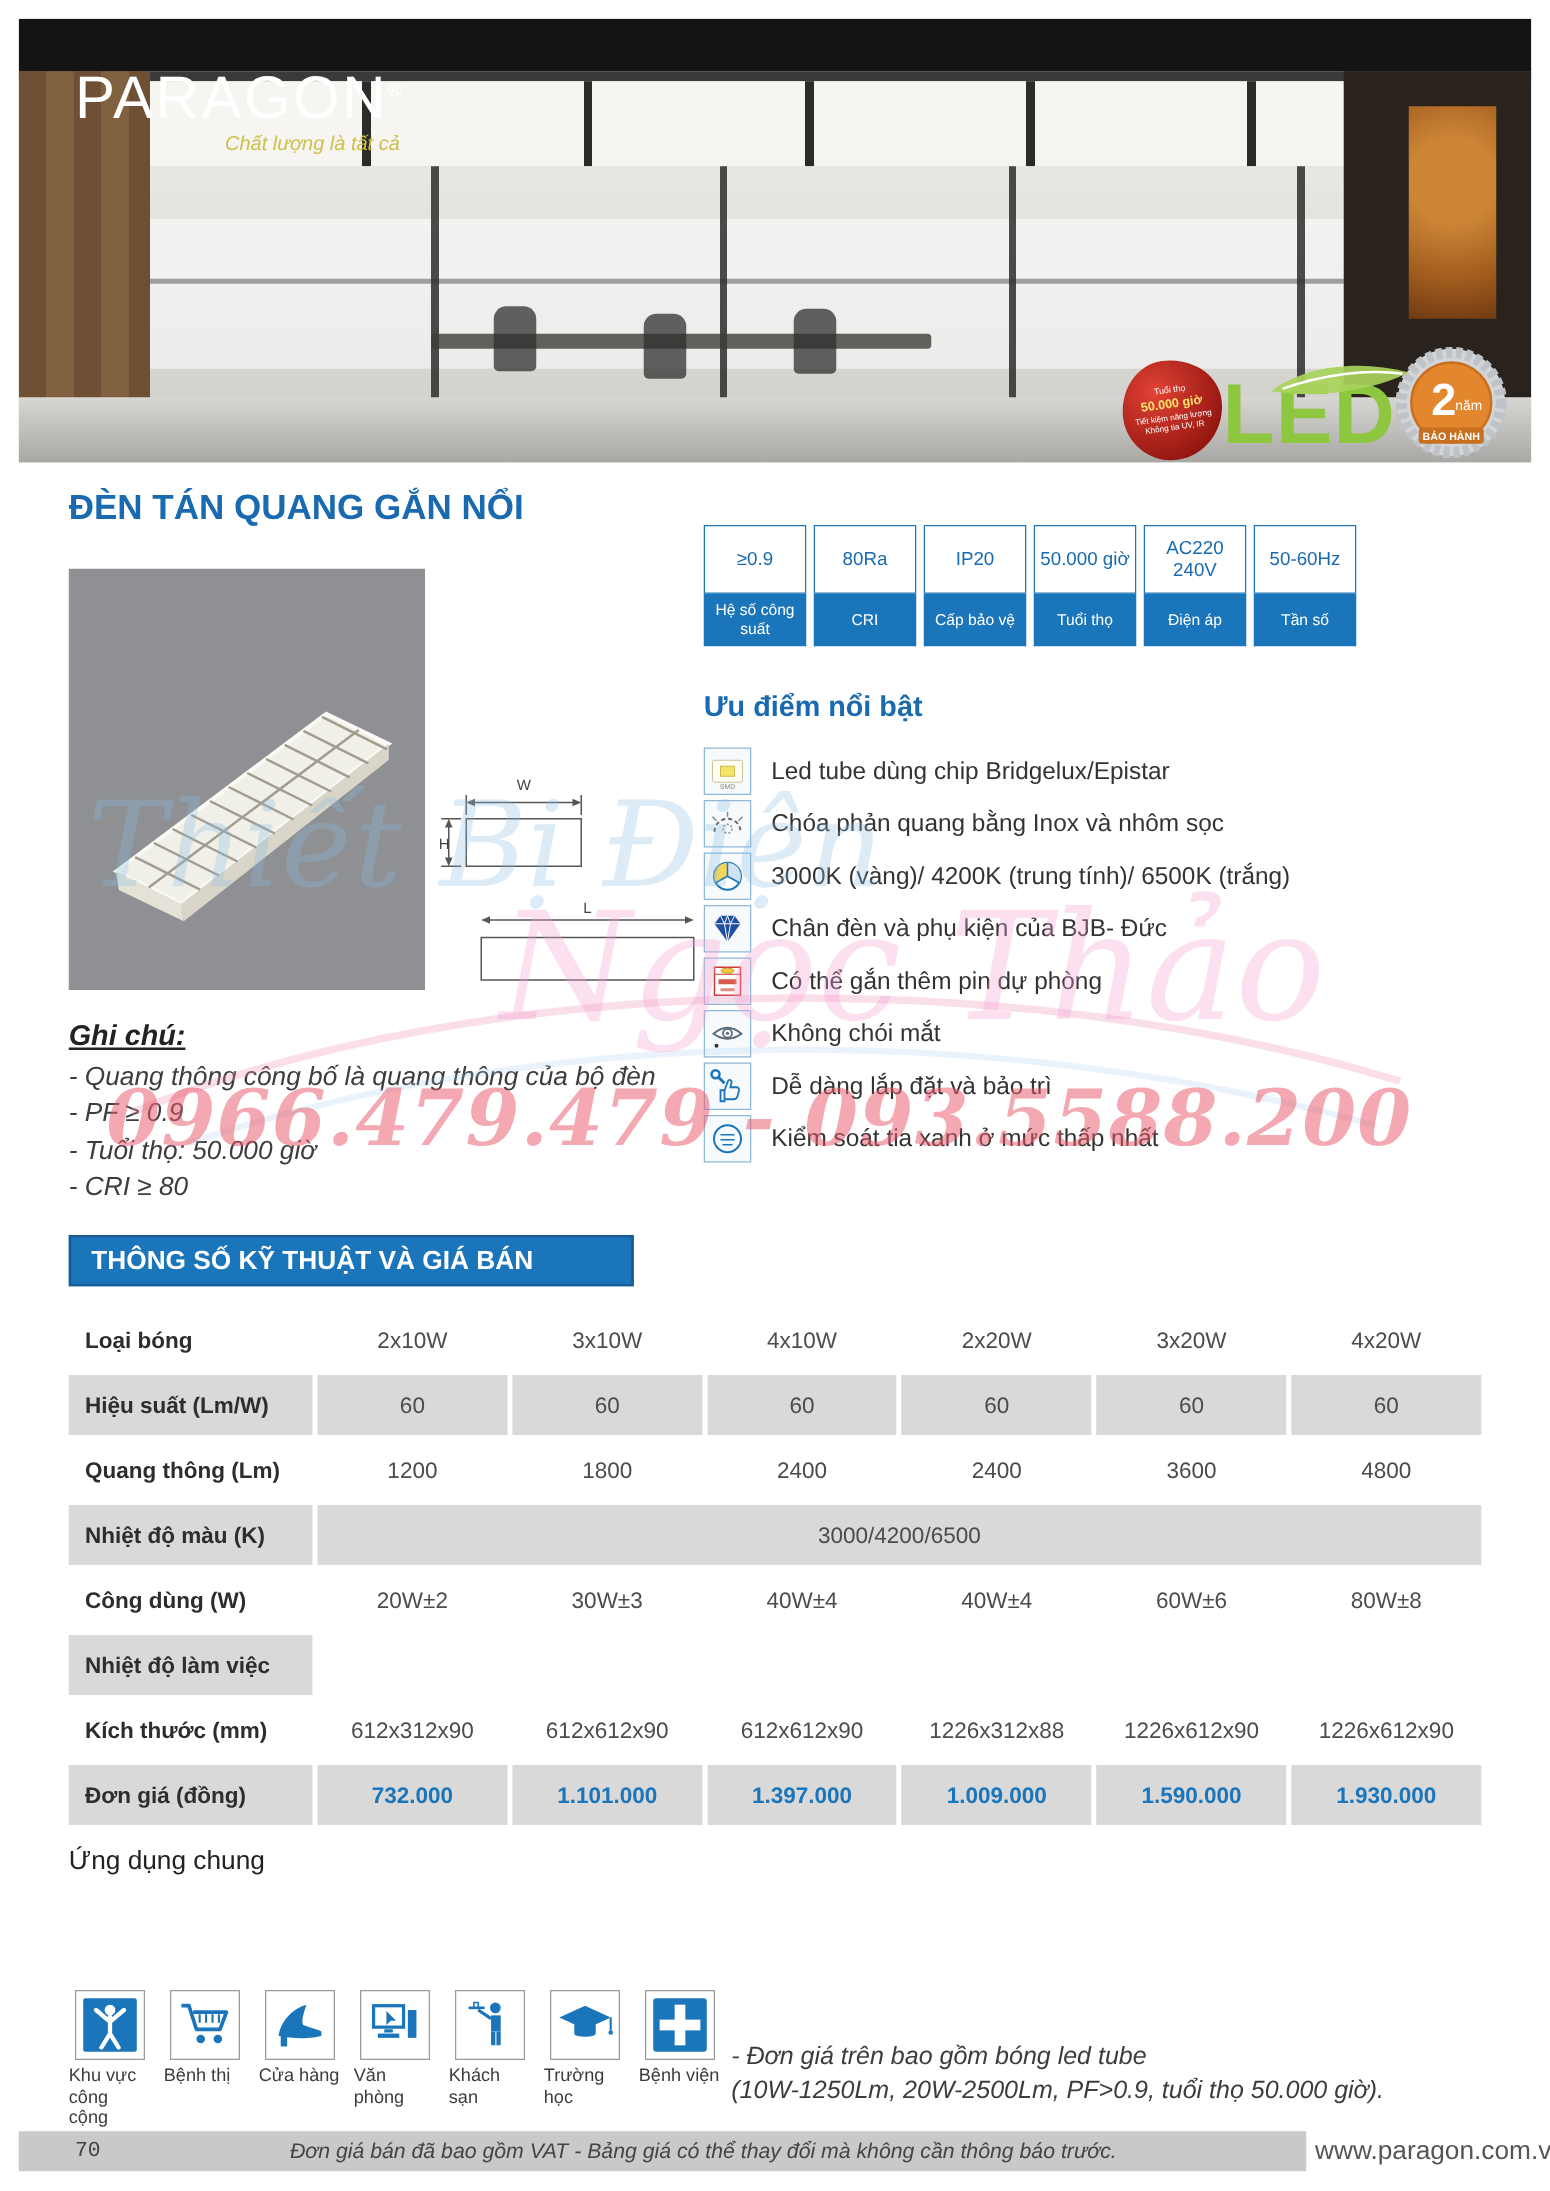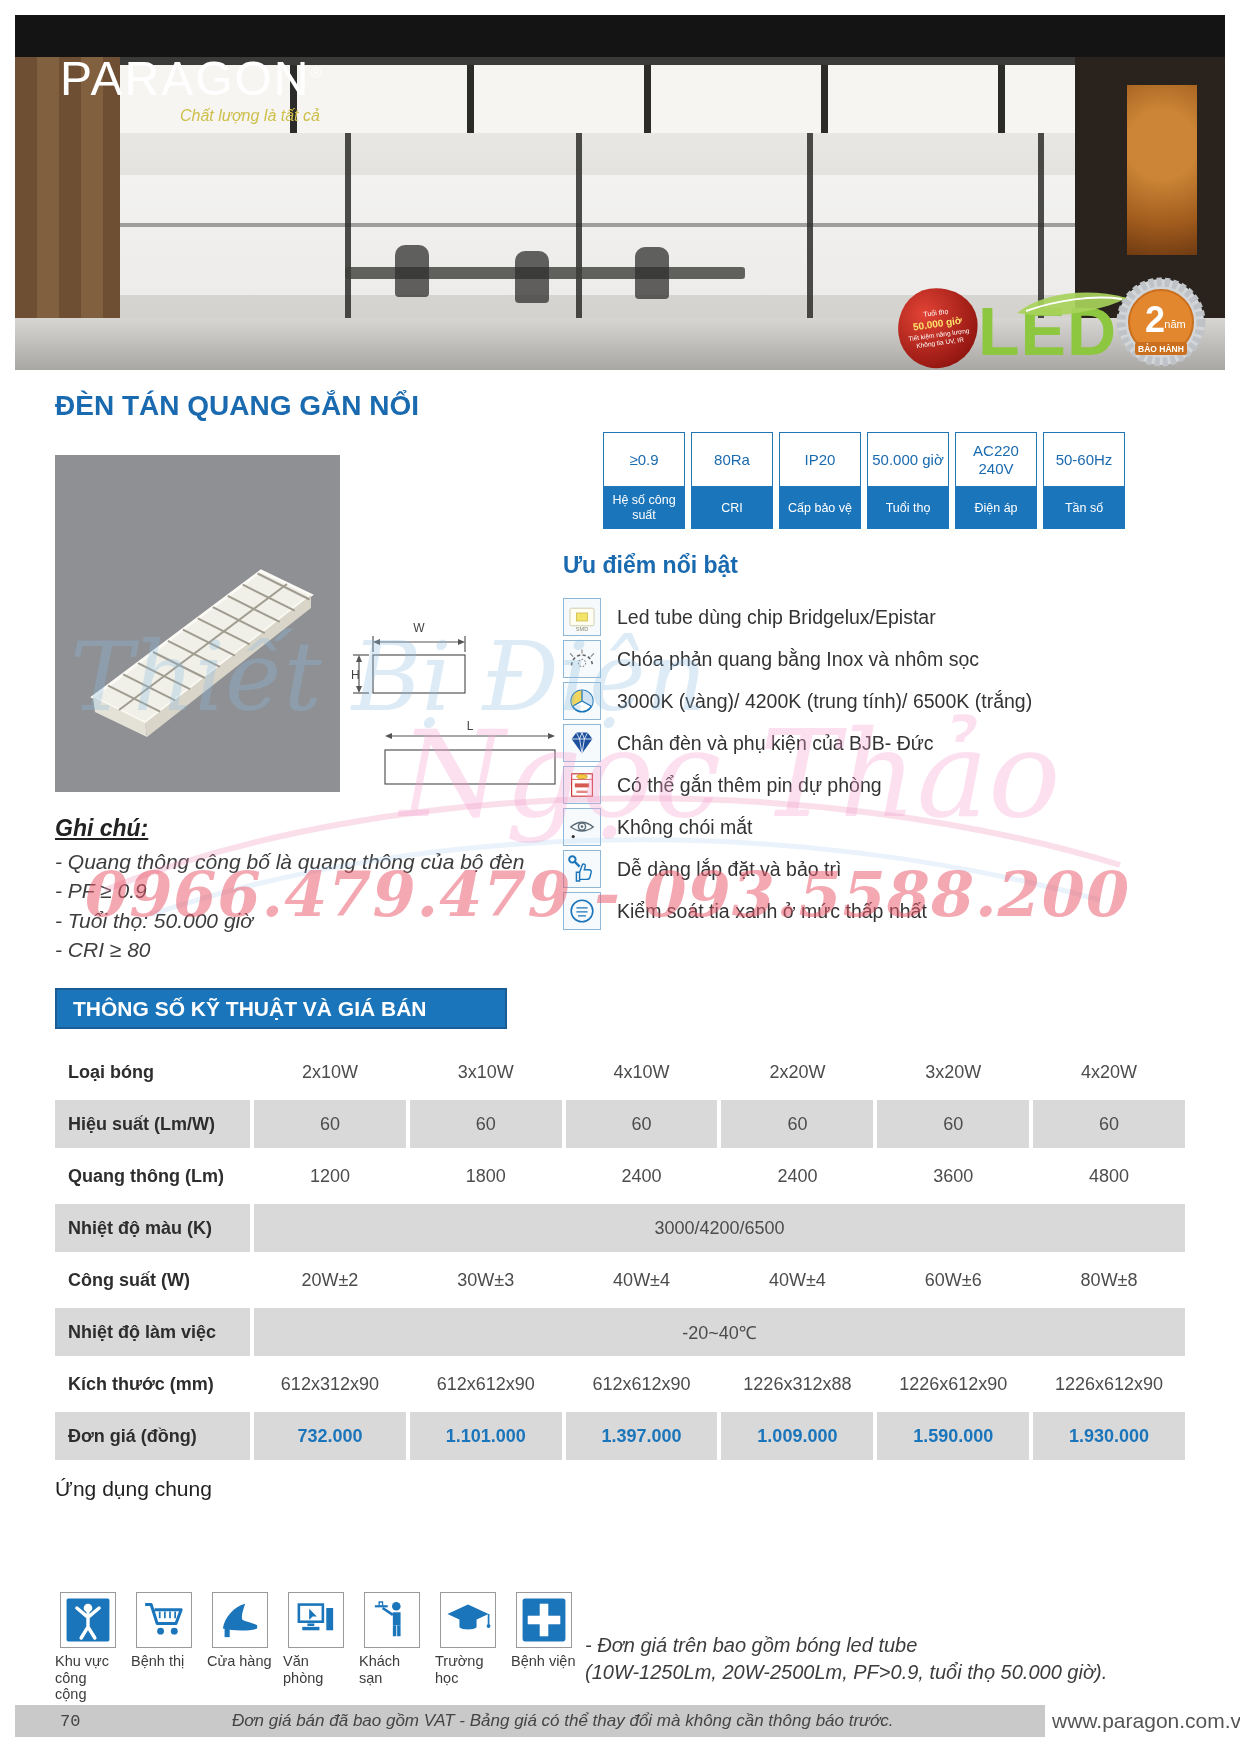--- a/index.html
+++ b/index.html
@@ -42,21 +42,21 @@
   
   .prod-title{position:absolute;left:55px;top:390px;color:#1a6ab0;font-weight:bold;line-height:1.15;}
   .prod-title .t1{font-size:28px;} .prod-title .t2{font-size:18px;margin-top:48px;}
   .prod-img{position:absolute;left:55px;top:455px;width:285px;height:337px;background:#8e9094;}
   .dim-svg{position:absolute;left:345px;top:540px;}
   .notes{position:absolute;left:55px;top:815px;width:470px;color:#3d3d3d;font-style:italic;}
   .notes h3{margin:0 0 6px 0;font-size:23px;text-decoration:underline;color:#222;}
   .notes .n-item{font-size:21px;line-height:1.3;margin-bottom:2px;}
 
   
-  .spec-badges{position:absolute;left:563px;top:432px;display:flex;gap:6px;margin-left:40px;}
+  .spec-badges{position:absolute;left:563px;top:420px;display:flex;gap:6px;}
   .badge{width:82px;}
   .badge-value{height:55px;border:1.5px solid #2176b5;background:#fff;color:#1a6ab0;font-size:15px;
       display:flex;align-items:center;justify-content:center;text-align:center;line-height:1.2;padding:0 2px;box-sizing:border-box;}
   .badge-label{height:42px;background:#1b75bb;color:#fff;font-size:12.5px;
       display:flex;align-items:center;justify-content:center;text-align:center;line-height:1.2;padding:0 2px;box-sizing:border-box;}
   .adv-title{position:absolute;left:563px;top:552px;color:#1a6ab0;font-size:23px;font-weight:bold;}
   .feature-list{position:absolute;left:563px;top:596px;width:545px;}
   .feature-row{display:flex;align-items:center;gap:16px;height:42px;}
   .f-icon{width:38px;height:38px;border:1.5px solid #8fb8d8;background:#f6fafd;box-sizing:border-box;
       display:flex;align-items:center;justify-content:center;flex:0 0 38px;}
@@ -345,31 +345,30 @@
         <div class="t-cell">2400</div>
         <div class="t-cell">2400</div>
         <div class="t-cell">3600</div>
         <div class="t-cell">4800</div>
       </div>
       <div class="t-row shade">
         <div class="t-cell t-label">Nhiệt độ màu (K)</div>
         <div class="t-cell t-span">3000/4200/6500</div>
       </div>
       <div class="t-row">
-        <div class="t-cell t-label">Công suất (W)</div>
+        <div class="t-cell t-label">Công dùng (W)</div>
         <div class="t-cell">20W±2</div>
         <div class="t-cell">30W±3</div>
         <div class="t-cell">40W±4</div>
         <div class="t-cell">40W±4</div>
         <div class="t-cell">60W±6</div>
         <div class="t-cell">80W±8</div>
       </div>
       <div class="t-row shade">
         <div class="t-cell t-label">Nhiệt độ làm việc</div>
-        <div class="t-cell t-span">-20~40℃</div>
       </div>
       <div class="t-row">
         <div class="t-cell t-label">Kích thước (mm)</div>
         <div class="t-cell">612x312x90</div>
         <div class="t-cell">612x612x90</div>
         <div class="t-cell">612x612x90</div>
         <div class="t-cell">1226x312x88</div>
         <div class="t-cell">1226x612x90</div>
         <div class="t-cell">1226x612x90</div>
       </div>

